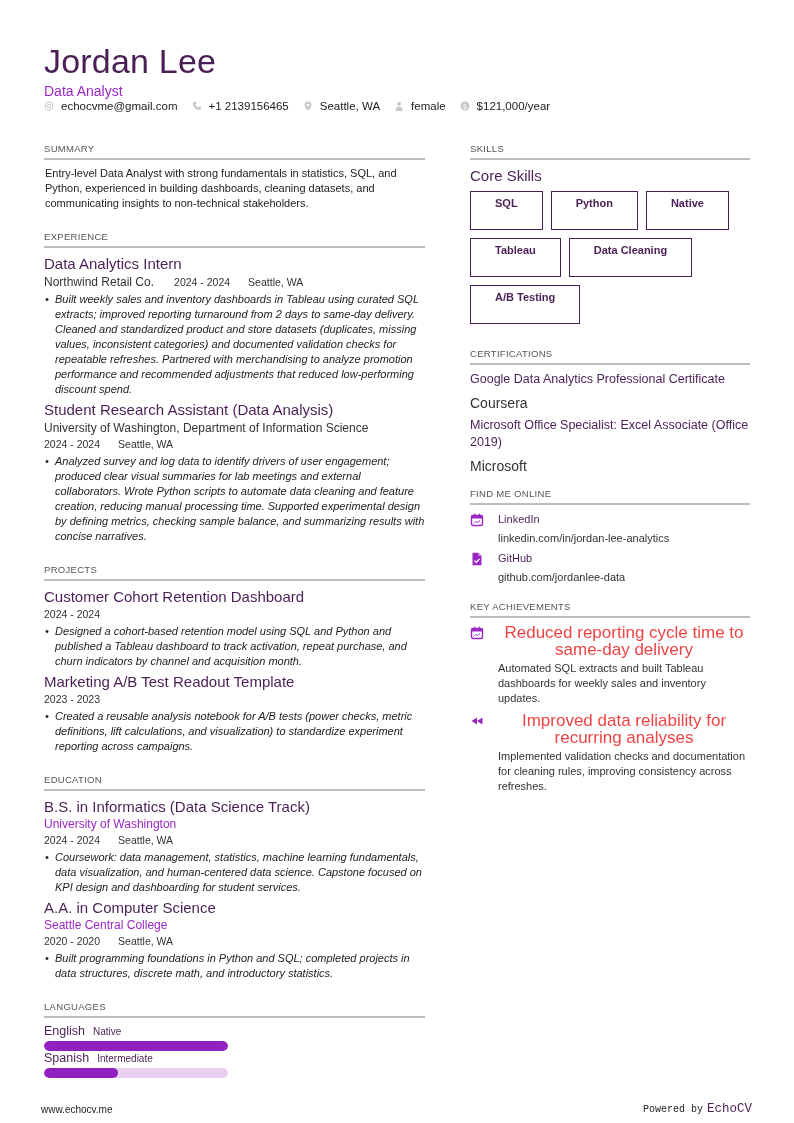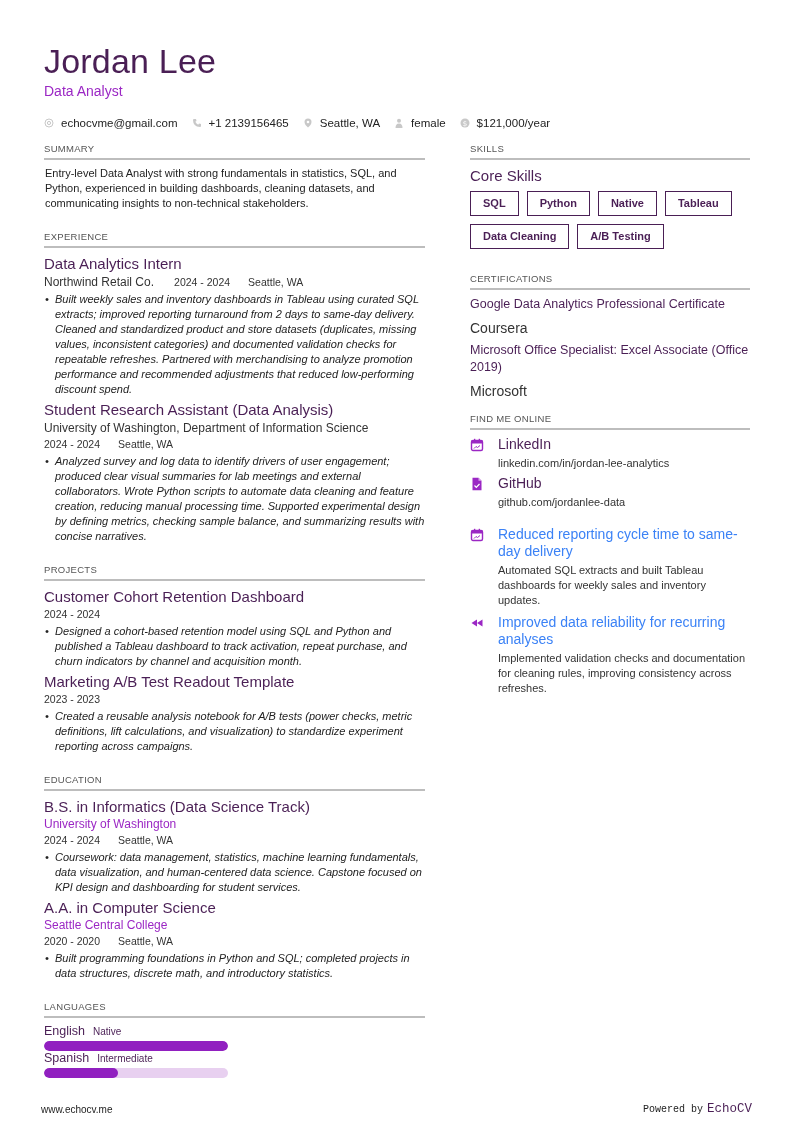--- a/index.html
+++ b/index.html
@@ -3,21 +3,21 @@
 <meta charset="utf-8">
 <style>
   * { box-sizing: border-box; margin: 0; padding: 0; }
   html, body { width: 794px; height: 1123px; background: #ffffff; }
   body { font-family: "Liberation Sans", "DejaVu Sans", sans-serif; color: #222; position: relative; overflow: hidden; }
   .page { position: relative; width: 794px; height: 1123px; }
 
   .header { position: absolute; left: 44px; top: 40px; width: 720px; }
   .name { font-size: 34px; color: #4a1f55; font-weight: 400; line-height: 42px; letter-spacing: 0.2px; }
   .role { font-size: 14px; color: #9b27c4; margin-top: 0px; line-height: 18px; }
-  .contacts { display: flex; align-items: center; margin-top: 17px; font-size: 11.5px; color: #222; }
+  .contacts { display: flex; align-items: center; margin-top: 0; font-size: 11.5px; color: #222; }
   .contact { display: flex; align-items: center; margin-right: 14px; }
   .contact .ic { width: 10px; height: 10px; margin-right: 7px; color: #c4c4c4; display: inline-flex; align-items: center; justify-content: center; }
   .contact .ic svg { width: 10px; height: 10px; }
 
   .col-left { position: absolute; left: 44px; top: 143px; width: 381px; }
   .col-right { position: absolute; left: 470px; top: 143px; width: 280px; }
 
   .sec-title { font-size: 9.5px; color: #555; letter-spacing: 0.3px; text-transform: uppercase; padding-bottom: 4px; border-bottom: 2px solid #bdbdbd; margin-bottom: 6px; }
   .section { margin-bottom: 20px; }
 
@@ -37,36 +37,36 @@
   .langs { display: flex; justify-content: space-between; margin-top: 2px; flex-direction: column; }
   .lang { width: 184px; }
   .lang-head { display: flex; align-items: baseline; }
   .lang-name { font-size: 12.5px; color: #4a1f55; }
   .lang-level { font-size: 10px; color: #4a1f55; margin-left: 8px; }
   .bar { height: 10px; border-radius: 5px; background: #e8d0f0; margin-top: 3px; overflow: hidden; }
   .bar .fill { height: 100%; background: #9120c0; border-radius: 5px; }
 
   .skills-head { font-size: 15px; color: #4a1f55; margin-top: 2px; line-height: 20px; }
   .chips { display: flex; flex-wrap: wrap; margin-top: 5px; }
-  .chip { border: 1.5px solid #4a1f55; color: #4a1f55; font-weight: bold; font-size: 11px; height: 25px; line-height: 22px; padding: 0 12px; margin-right: 8px; margin-bottom: 8px; }
+  .chip { border: 1.5px solid #4a1f55; color: #4a1f55; font-weight: bold; font-size: 11px; height: 39px; line-height: 22px; padding: 0 24px; margin-right: 8px; margin-bottom: 8px; }
 
   .cert-title { font-size: 12.5px; color: #4a1f55; line-height: 17px; margin-top: 2px; }
   .cert-issuer { font-size: 14px; color: #333; line-height: 15px; margin-top: 8px; margin-bottom: 6px; }
 
   .link-item { display: flex; margin-bottom: 4px; }
   .link-item .ic { width: 14px; height: 14px; margin-right: 14px; margin-top: 2px; color: #9b27c4; }
   .link-item .ic svg { width: 14px; height: 14px; }
   .link-body { flex: 1; }
-  .link-name { font-size: 14px; color: #4a1f55; line-height: 17px; }
+  .link-name { font-size: 11px; color: #4a1f55; line-height: 17px; }
   .link-url { font-size: 11px; color: #333; line-height: 15px; margin-top: 3px; }
 
   .ach-item { display: flex; margin-bottom: 6px; }
   .ach-item .ic { width: 14px; height: 14px; margin-right: 14px; margin-top: 2px; color: #9b27c4; }
   .ach-item .ic svg { width: 14px; height: 14px; }
-  .ach-title { font-size: 14px; color: #3b82f6; line-height: 17px; }
+  .ach-title { font-size: 17px; color: #ef4444; line-height: 17px; text-align: center; }
   .ach-desc { font-size: 11px; color: #333; line-height: 15px; margin-top: 3px; }
 
   .footer-left { position: absolute; left: 41px; top: 1104px; font-size: 10px; color: #222; }
   .footer-right { position: absolute; right: 42px; top: 1102px; font-size: 10px; color: #222; display: flex; align-items: baseline; font-family: Liberation Mono, monospace; }
   .footer-right .brand { font-size: 12.5px; color: #4a1f55; margin-left: 4px; }
 </style>
 </head>
 <body>
 
 <div class="page">
@@ -285,20 +285,21 @@
             </svg>
         </span>
         <div class="link-body">
           <div class="link-name">GitHub</div>
           <div class="link-url">github.com/jordanlee-data</div>
         </div>
       </div>
     </div>
 
     <div class="section">
+      <div class="sec-title">KEY ACHIEVEMENTS</div>
       <div class="ach-item">
         <span class="ic">
           <svg viewBox="0 0 14 14">
               <rect x="1.5" y="2.5" width="11" height="10" rx="1.5" fill="none" stroke="#9b27c4" stroke-width="1.4"></rect>
               <rect x="1.5" y="2.5" width="11" height="3" fill="#9b27c4"></rect>
               <rect x="4" y="0.8" width="1.3" height="2.5" fill="#9b27c4"></rect>
               <rect x="8.7" y="0.8" width="1.3" height="2.5" fill="#9b27c4"></rect>
               <path d="M4 10.5 L6 8.5 L7.5 9.5 L10 7.5" stroke="#9b27c4" stroke-width="1" fill="none"></path>
             </svg>
         </span>

